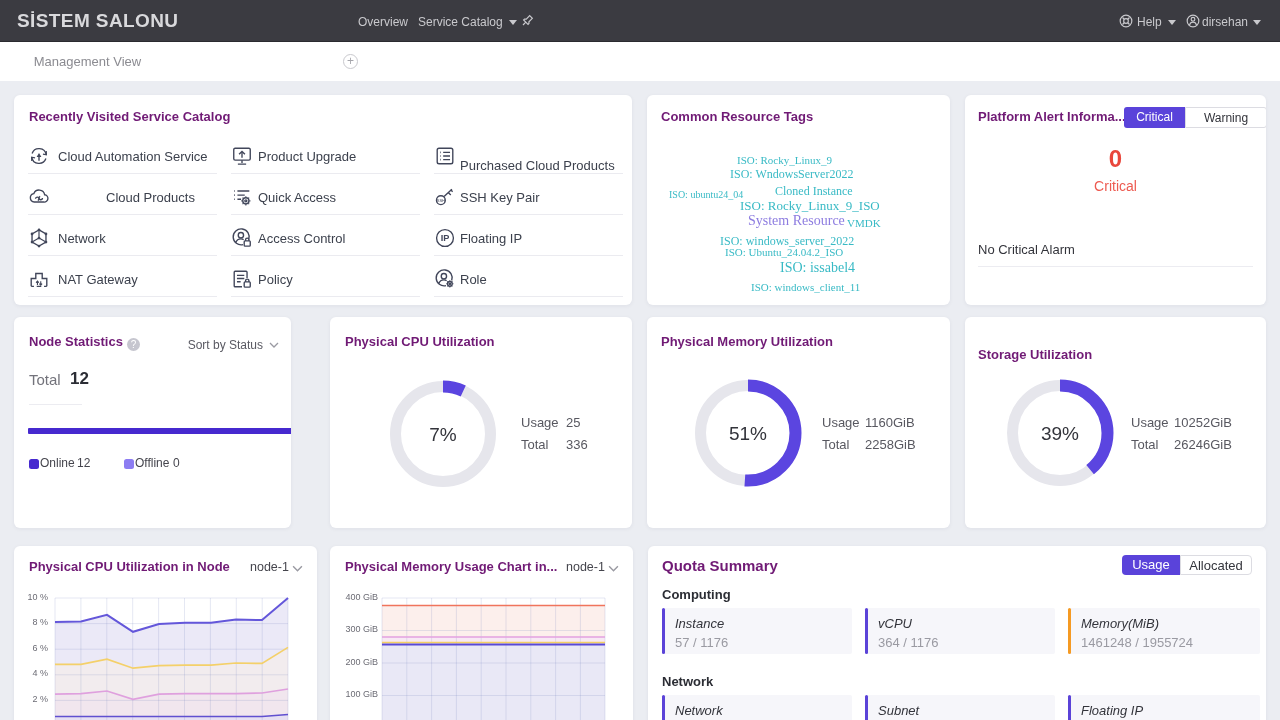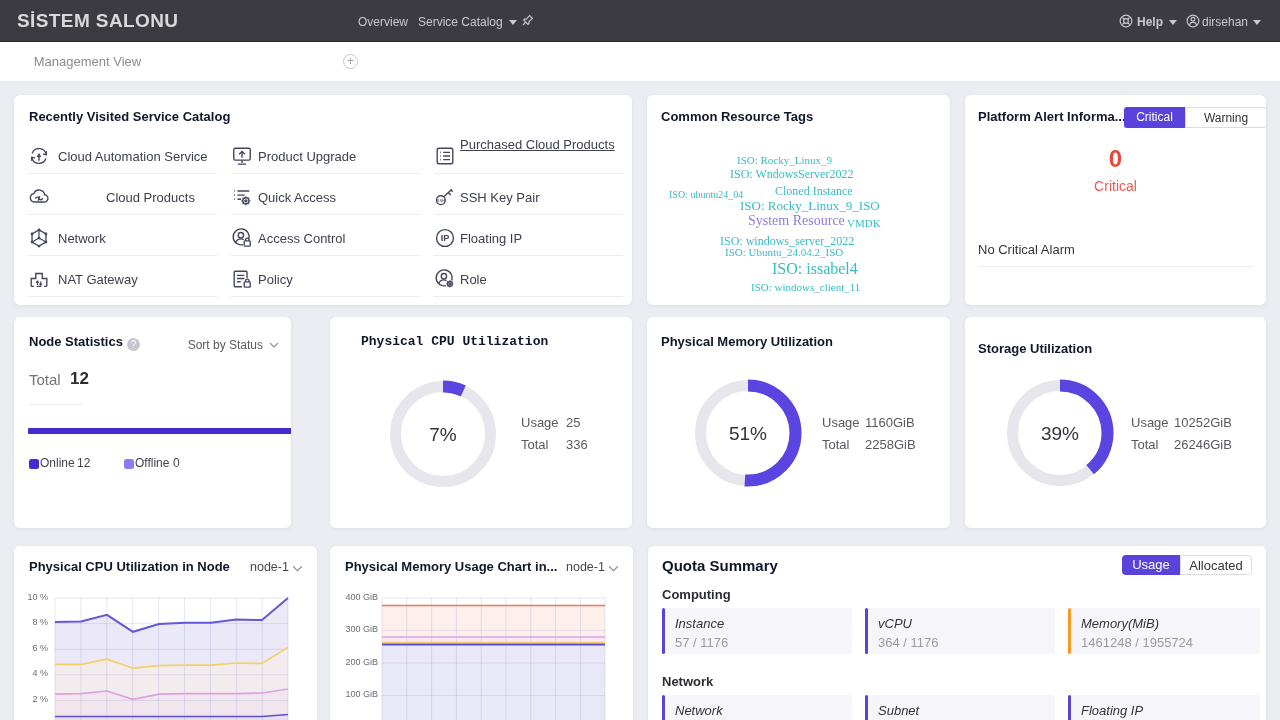--- a/index.html
+++ b/index.html
@@ -6,21 +6,21 @@
   html,body { width:1280px; height:720px; overflow:hidden; background:#ebedf2; font-family:"Liberation Sans", sans-serif; }
   .hdr { position:absolute; left:0; top:0; width:1280px; height:42px; background:#3b3b41; border-bottom:1px solid #2b2b30; }
   .logo { position:absolute; left:17px; top:10px; font-size:19px; font-weight:bold; color:#d9d9dc; letter-spacing:0.4px; }
   .navitem { position:absolute; top:15px; font-size:12px; color:#c9c9cd; }
   .caret { display:inline-block; width:0; height:0; border-left:4px solid transparent; border-right:4px solid transparent; border-top:5px solid #c9c9cd; vertical-align:middle; margin-left:6px; margin-bottom:1px;}
   .tabbar { position:absolute; left:0; top:42px; width:1280px; height:39px; background:#ffffff; }
   .tab1 { position:absolute; left:14px; top:0; width:147px; height:48px; line-height:39px; text-align:center; font-size:13px; color:#8b8b91; }
   .tab2 { position:absolute; left:161px; top:0; width:168px; height:39px; line-height:39px; text-align:center; font-size:13.5px; font-weight:bold; color:#33343b; background:#ededf3; border-radius:8px 8px 0 0; }
   .plus { position:absolute; left:343px; top:12px; width:15px; height:15px; border:1px solid #c9c9ce; border-radius:50%; color:#a5a5ab; font-size:12px; line-height:13px; text-align:center; }
   .card { position:absolute; background:#fff; border-radius:6px; overflow:hidden; box-shadow:0 1px 4px rgba(30,30,60,0.06); }
-  .ctitle { position:absolute; font-size:13px; font-weight:bold; color:#0f172a; }
+  .ctitle { position:absolute; font-size:13px; font-weight:bold; color:#701a75; }
   .svc-txt { position:absolute; font-size:13px; color:#3c414d; }
   .svc-sep { position:absolute; height:1px; background:#ebebf0; width:189px; }
   .svc-ico { position:absolute; width:22px; height:22px; }
   .cloudword { position:absolute; font-family:"Liberation Serif", serif; white-space:nowrap; }
   .tg-btn { position:absolute; font-size:12px; text-align:center; }
   .donut-label { position:absolute; font-size:13px; color:#585860; }
   .qbox { position:absolute; background:#f6f6fa; border-radius:2px; height:46px; }
   .qbar { position:absolute; left:0; top:0; width:3px; height:46px; border-radius:2px; }
   .qtitle { position:absolute; left:13px; top:8px; font-size:13px; color:#33343b;font-style:italic; }
   .qval { position:absolute; left:13px; top:27px; font-size:13px; color:#9a9aa2; }
@@ -41,21 +41,21 @@
     </svg>
 
   <svg class="navitem" style="left:1119px; top:14px;" width="14" height="14" viewBox="0 0 24 24" fill="none" stroke="#c9c9cd" stroke-width="2">
       <circle cx="12" cy="12" r="10"></circle>
       <circle cx="12" cy="12" r="4"></circle>
       <line x1="6" y1="6" x2="9" y2="9"></line>
       <line x1="18" y1="6" x2="15" y2="9"></line>
       <line x1="6" y1="18" x2="9" y2="15"></line>
       <line x1="18" y1="18" x2="15" y2="15"></line>
     </svg>
-  <div class="navitem" style="left:1137px;font-weight:bold;">Help<span class="caret"></span></div>
+  <div class="navitem" style="left:1137px;">Help<span class="caret"></span></div>
   <svg class="navitem" style="left:1186px; top:14px;" width="14" height="14" viewBox="0 0 24 24" fill="none" stroke="#c9c9cd" stroke-width="2">
       <circle cx="12" cy="12" r="10"></circle>
       <circle cx="12" cy="9" r="3.2"></circle>
       <path d="M6 19c1-3.6 3.4-5 6-5s5 1.4 6 5"></path>
     </svg>
   <div class="navitem" style="left:1202px;">dirsehan<span class="caret" style="margin-left:5px;"></span></div>
 </div>
 
 <div class="tabbar">
   <div class="tab1">Management View</div>
@@ -93,21 +93,21 @@
       <path d="M8.8 10.2L12 7l3.2 3.2"></path>
       <path d="M12 16.5v3"></path>
       <path d="M7.5 20.8h9"></path>
     </svg>
   <div class="svc-txt" style="left:244px; top:54px;">Product Upgrade</div>
   <svg class="svc-ico" style="left:420px; top:50px;" viewBox="0 0 24 24" fill="none" stroke="#41465a" stroke-width="1.5">
       <rect x="3.5" y="3.5" width="17" height="17" rx="2"></rect>
       <path d="M10 8h7.5M10 12h7.5M10 16h7.5"></path>
       <path d="M6.8 8h.7M6.8 12h.7M6.8 16h.7" stroke-width="1.8"></path>
     </svg>
-  <div class="svc-txt" style="left:446px; top:42px;text-decoration:underline;">Purchased Cloud Products</div>
+  <div class="svc-txt" style="left:446px; top:63px;">Purchased Cloud Products</div>
 
   <svg class="svc-ico" style="left:14px; top:91px;" viewBox="0 0 24 24" fill="none" stroke="#41465a" stroke-width="1.5">
       <path d="M6.8 17.5a4.6 4.6 0 0 1-.5-9.1 6.2 6.2 0 0 1 11.9 1.2 3.9 3.9 0 0 1-.9 7.9z"></path>
       <path d="M8.2 13.9a1.9 1.9 0 1 1 2.5 1.9"></path>
       <path d="M15.8 13.1a1.9 1.9 0 1 1-2.5-1.8"></path>
     </svg>
   <div class="svc-txt" style="left:44px; top:95px;margin-left:48px;">Cloud Products</div>
   <svg class="svc-ico" style="left:217px; top:91px;" viewBox="0 0 24 24" fill="none" stroke="#41465a" stroke-width="1.5">
       <path d="M7 5.5h13M7 10h8M7 14.5h4"></path>
       <path d="M3.5 5.5h.8M3.5 10h.8M3.5 14.5h.8" stroke-width="1.8"></path>
@@ -181,21 +181,21 @@
   <div class="ctitle" style="left:14px; top:14px;">Common Resource Tags</div>
   <div class="cloudword" style="left:90px; top:59px; font-size:11px; color:#38bac5;">ISO: Rocky_Linux_9</div>
   <div class="cloudword" style="left:83px; top:72px; font-size:12px; color:#38bac5;">ISO: WndowsServer2022</div>
   <div class="cloudword" style="left:22px; top:94px; font-size:10px; color:#38bac5;">ISO: ubuntu24_04</div>
   <div class="cloudword" style="left:128px; top:89px; font-size:12px; color:#38bac5;">Cloned Instance</div>
   <div class="cloudword" style="left:93px; top:103px; font-size:13px; color:#38bac5;">ISO: Rocky_Linux_9_ISO</div>
   <div class="cloudword" style="left:101px; top:118px; font-size:14px; color:#8d7ce0;">System Resource</div>
   <div class="cloudword" style="left:200px; top:122px; font-size:11px; color:#38bac5;">VMDK</div>
   <div class="cloudword" style="left:73px; top:139px; font-size:12px; color:#38bac5;">ISO: windows_server_2022</div>
   <div class="cloudword" style="left:78px; top:151px; font-size:11px; color:#38bac5;">ISO: Ubuntu_24.04.2_ISO</div>
-  <div class="cloudword" style="left:125px; top:165px; font-size:16px; color:#38bac5;">ISO: issabel4</div>
+  <div class="cloudword" style="left:133px; top:165px; font-size:14px; color:#38bac5;">ISO: issabel4</div>
   <div class="cloudword" style="left:104px; top:186px; font-size:11px; color:#38bac5;">ISO: windows_client_11</div>
 </div>
 
 <div class="card" style="left:965px; top:95px; width:301px; height:210px;">
   <div class="ctitle" style="left:13px; top:14px; width:150px; white-space:nowrap; overflow:hidden;">Platform Alert Informa...</div>
   <div class="tg-btn" style="left:159px; top:12px; width:61px; height:21px; line-height:21px; background:#5a43da; color:#fff; border-radius:3px 0 0 3px;">Critical</div>
   <div class="tg-btn" style="left:220px; top:12px; width:82px; height:21px; line-height:21px; background:#fff; color:#33343b; border:1px solid #dcdce2; border-radius:0 3px 3px 0;">Warning</div>
   <div style="position:absolute; left:0; top:50px; width:301px; text-align:center; font-size:24px; font-weight:bold; color:#e9473c;">0</div>
   <div style="position:absolute; left:0; top:83px; width:301px; text-align:center; font-size:14px; color:#ed5a50;">Critical</div>
   <div style="position:absolute; left:13px; top:147px; font-size:13px; color:#33343b;">No Critical Alarm</div>
@@ -215,21 +215,21 @@
   <div style="position:absolute; left:14px; top:111px; width:272px; height:6px; background:#4629cf; border-radius:1px;"></div>
   <div style="position:absolute; left:15px; top:142px; width:9.5px; height:9.5px; background:#4629cf; border-radius:2.5px;"></div>
   <div style="position:absolute; left:26px; top:139px; font-size:12px; color:#45454d;">Online</div>
   <div style="position:absolute; left:63px; top:139px; font-size:12px; color:#45454d;">12</div>
   <div style="position:absolute; left:110px; top:142px; width:9.5px; height:9.5px; background:#8d7df2; border-radius:2.5px;"></div>
   <div style="position:absolute; left:121px; top:139px; font-size:12px; color:#45454d;">Offline</div>
   <div style="position:absolute; left:159px; top:139px; font-size:12px; color:#45454d;">0</div>
 </div>
 
 <div class="card" style="left:330px; top:317px; width:302px; height:211px;">
-  <div class="ctitle" style="left:31px; top:17px;font-family:Liberation Mono, monospace;">Physical CPU Utilization</div>
+  <div class="ctitle" style="left:15px; top:17px;">Physical CPU Utilization</div>
   <svg style="position:absolute; left:58px; top:62px;" width="110" height="110">
     <circle cx="55" cy="55" r="47.5" fill="none" stroke="#e6e6ec" stroke-width="11"></circle>
     <circle cx="55" cy="55" r="47.5" fill="none" stroke="#5b45e0" stroke-width="12" stroke-dasharray="20.9 277.5" transform="rotate(-90 55 55)"></circle>
     <text x="55" y="62" font-size="19" fill="#33343b" text-anchor="middle" font-family="Liberation Sans">7%</text>
   </svg>
   <div class="donut-label" style="left:191px; top:98px;">Usage</div>
     <div class="donut-label" style="left:236px; top:98px;">25</div>
   <div class="donut-label" style="left:191px; top:120px;">Total</div>
     <div class="donut-label" style="left:236px; top:120px;">336</div>
 </div>
@@ -241,21 +241,21 @@
     <circle cx="55" cy="55" r="47.5" fill="none" stroke="#5b45e0" stroke-width="12" stroke-dasharray="152.2 146.2" transform="rotate(-90 55 55)"></circle>
     <text x="55" y="62" font-size="19" fill="#33343b" text-anchor="middle" font-family="Liberation Sans">51%</text>
   </svg>
   <div class="donut-label" style="left:175px; top:98px;">Usage</div>
     <div class="donut-label" style="left:218px; top:98px;">1160GiB</div>
   <div class="donut-label" style="left:175px; top:120px;">Total</div>
     <div class="donut-label" style="left:218px; top:120px;">2258GiB</div>
 </div>
 
 <div class="card" style="left:965px; top:317px; width:301px; height:211px;">
-  <div class="ctitle" style="left:13px; top:24px;">Storage Utilization</div>
+  <div class="ctitle" style="left:13px; top:30px;">Storage Utilization</div>
   <svg style="position:absolute; left:40px; top:61px;" width="110" height="110">
     <circle cx="55" cy="55" r="47.5" fill="none" stroke="#e6e6ec" stroke-width="11"></circle>
     <circle cx="55" cy="55" r="47.5" fill="none" stroke="#5b45e0" stroke-width="12" stroke-dasharray="116.4 182" transform="rotate(-90 55 55)"></circle>
     <text x="55" y="62" font-size="19" fill="#33343b" text-anchor="middle" font-family="Liberation Sans">39%</text>
   </svg>
   <div class="donut-label" style="left:166px; top:98px;">Usage</div>
     <div class="donut-label" style="left:209px; top:98px;">10252GiB</div>
   <div class="donut-label" style="left:166px; top:120px;">Total</div>
     <div class="donut-label" style="left:209px; top:120px;">26246GiB</div>
 </div>

